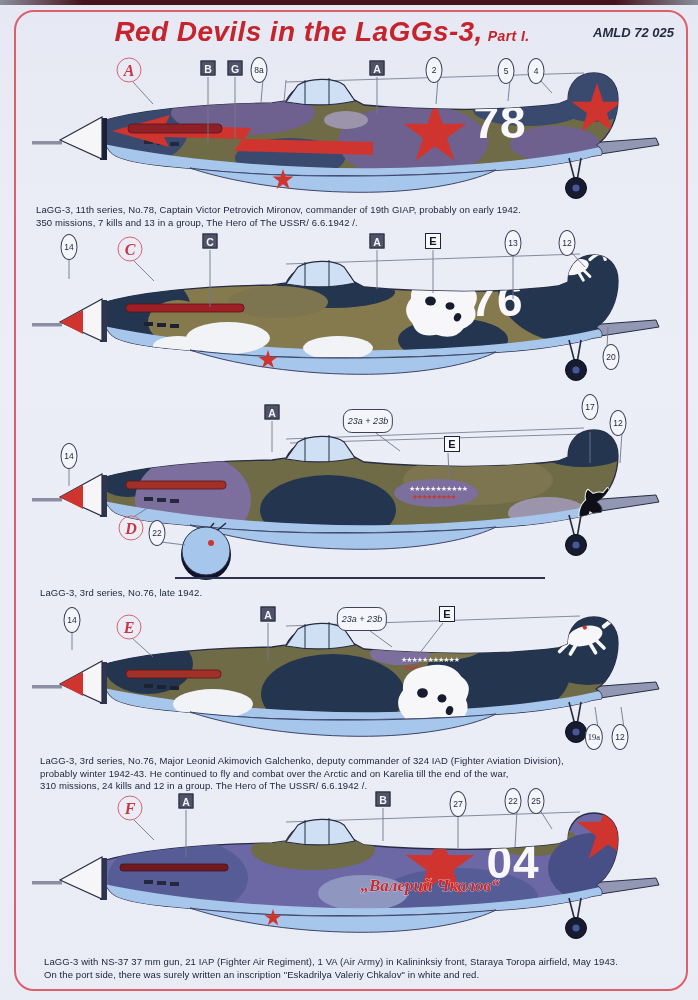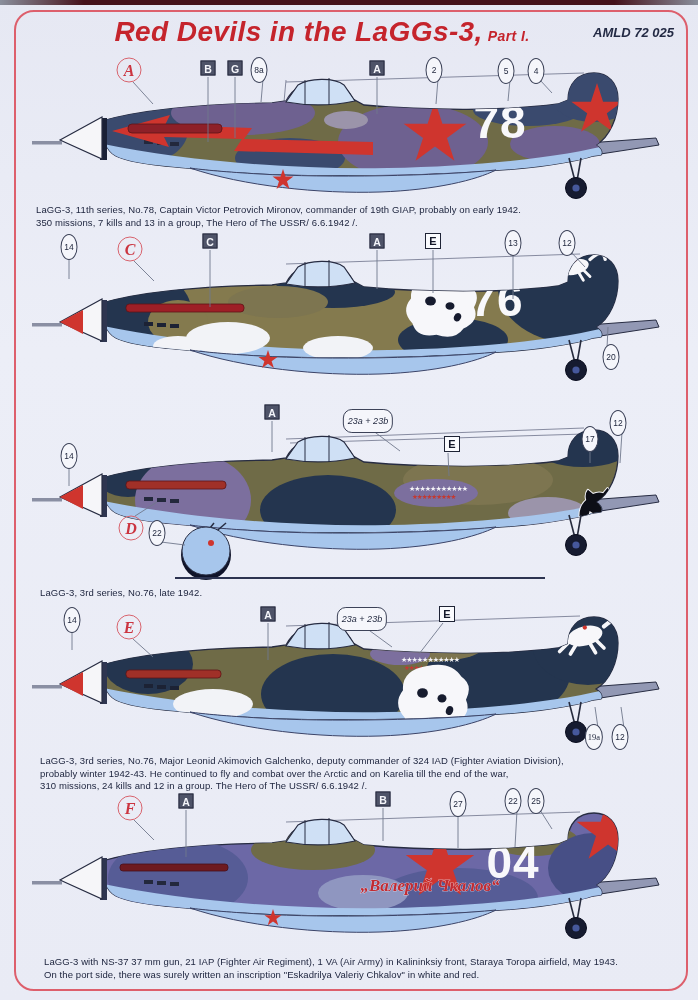--- a/index.html
+++ b/index.html
@@ -341,21 +341,21 @@
       <div class="co co-box" style="left: 210px; top: 241px;">C</div>
       <div class="co co-box" style="left: 377px; top: 241px;">A</div>
       <div class="co co-boxw" style="left: 433px; top: 241px;">E</div>
       <div class="co co-circle" style="left: 513px; top: 243px;">13</div>
       <div class="co co-circle" style="left: 567px; top: 243px;">12</div>
       <div class="co co-circle" style="left: 611px; top: 357px;">20</div>
       <div class="co co-circle" style="left: 69px; top: 456px;">14</div>
       <div class="co co-box" style="left: 272px; top: 412px;">A</div>
       <div class="co co-oval" style="left: 368px; top: 421px;">23a + 23b</div>
       <div class="co co-boxw" style="left: 452px; top: 444px;">E</div>
-      <div class="co co-circle" style="left: 590px; top: 439px;">17</div>
+      <div class="co co-circle" style="left: 590px; top: 407px;">17</div>
       <div class="co co-circle" style="left: 618px; top: 423px;">12</div>
       <div class="co co-red" style="left: 131px; top: 528px;">D</div>
       <div class="co co-circle" style="left: 157px; top: 533px;">22</div>
       <div class="co co-circle" style="left: 72px; top: 620px;">14</div>
       <div class="co co-red" style="left: 129px; top: 627px;">E</div>
       <div class="co co-box" style="left: 268px; top: 614px;">A</div>
       <div class="co co-oval" style="left: 362px; top: 619px;">23a + 23b</div>
       <div class="co co-boxw" style="left: 447px; top: 614px;">E</div>
       <div class="co co-circle" style="left: 594px; top: 737px; font-family: Liberation Serif, serif;">19a</div>
       <div class="co co-circle" style="left: 620px; top: 737px;">12</div>

